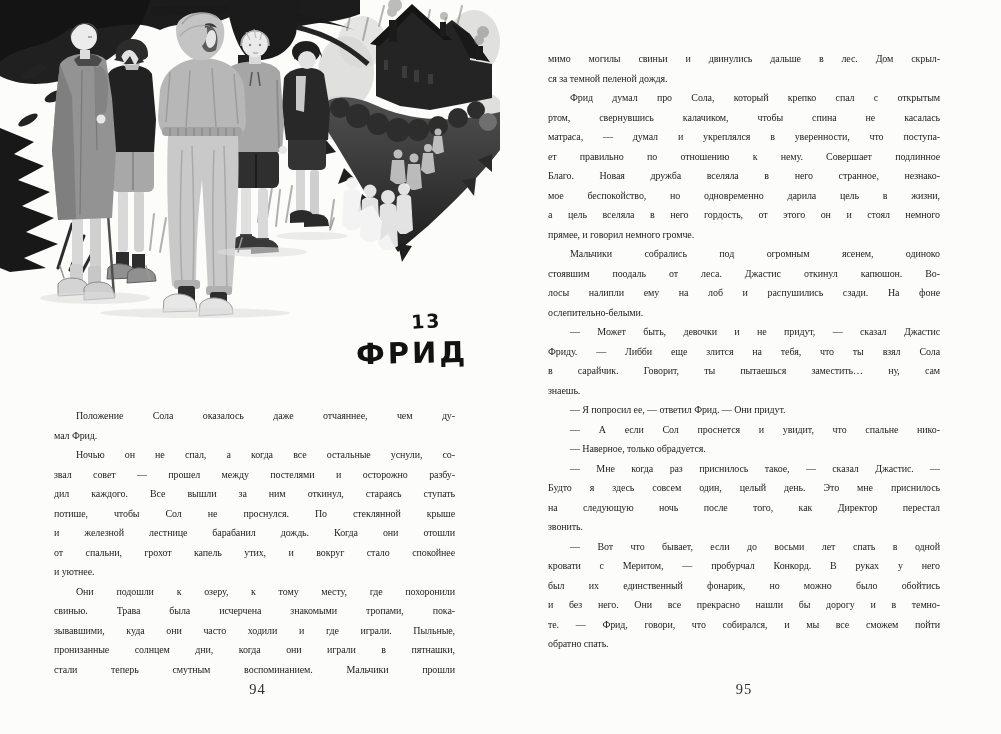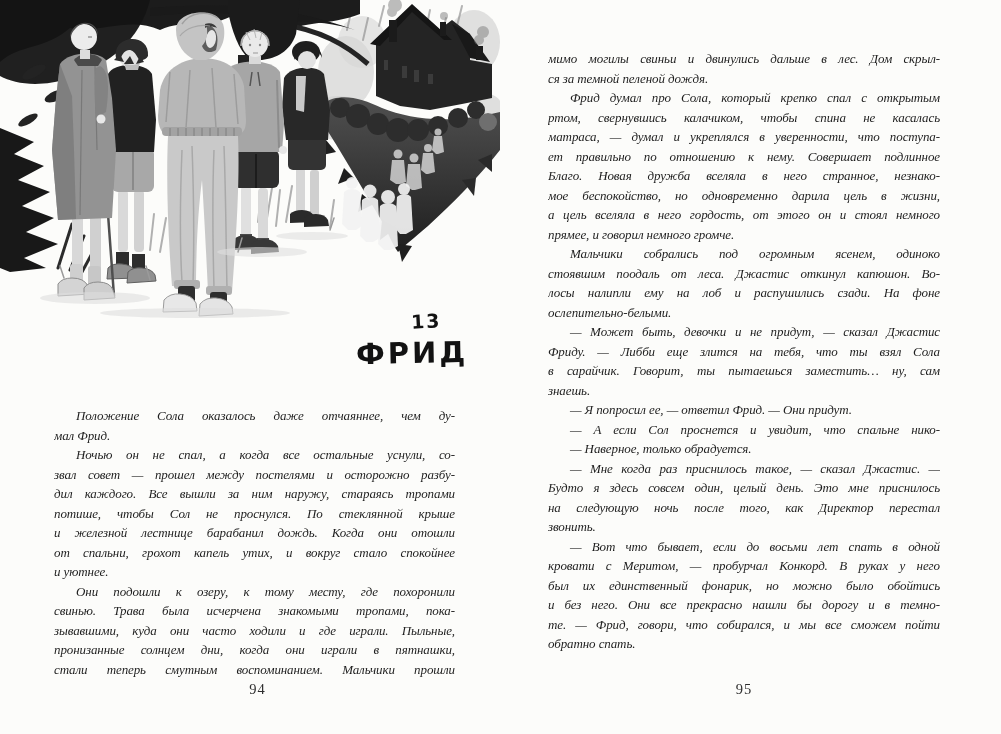--- a/index.html
+++ b/index.html
@@ -19,21 +19,21 @@
   .chapter-num{
     position:absolute;left:411px;top:310px;
     font-family:"DejaVu Sans",sans-serif;font-weight:700;font-size:19px;
     letter-spacing:2px;color:var(--heading);transform:rotate(-3deg);
   }
   .chapter-title{
     position:absolute;left:356px;top:336px;
     font-family:"DejaVu Sans",sans-serif;font-weight:700;font-size:29px;
     letter-spacing:3px;color:var(--heading);transform:rotate(-1.2deg);
   }
-  .text-col{position:absolute;font-size:13px;letter-spacing:-0.1px;font-style:italic;}
+  .text-col{position:absolute;font-size:10px;letter-spacing:-0.1px;}
   .left-col{left:54px;top:406px;width:401px;}
   .right-col{left:48px;top:49px;width:392px;}
   .line{
     height:19.5px;line-height:19.5px;overflow:hidden;
     text-align:justify;text-align-last:justify;
     white-space:normal;
   }
   .line.ind{text-indent:22px;}
   .line.pend{text-align-last:left;}
   .folio{
@@ -312,21 +312,21 @@
     </svg>
 
     <div class="chapter-num">13</div>
     <div class="chapter-title">ФРИД</div>
 
     <div class="text-col left-col">
         <div class="line ind">Положение Сола оказалось даже отчаяннее, чем ду-</div>
         <div class="line pend">мал Фрид.</div>
         <div class="line ind">Ночью он не спал, а когда все остальные уснули, со-</div>
         <div class="line">звал совет — прошел между постелями и осторожно разбу-</div>
-        <div class="line">дил каждого. Все вышли за ним наружу, стараясь тропами</div>
+        <div class="line">дил каждого. Все вышли за ним откинул, стараясь ступать</div>
         <div class="line">потише, чтобы Сол не проснулся. По стеклянной крыше</div>
         <div class="line">и железной лестнице барабанил дождь. Когда они отошли</div>
         <div class="line">от спальни, грохот капель утих, и вокруг стало спокойнее</div>
         <div class="line pend">и уютнее.</div>
         <div class="line ind">Они подошли к озеру, к тому месту, где похоронили</div>
         <div class="line">свинью. Трава была исчерчена знакомыми тропами, пока-</div>
         <div class="line">зывавшими, куда они часто ходили и где играли. Пыльные,</div>
         <div class="line">пронизанные солнцем дни, когда они играли в пятнашки,</div>
         <div class="line">стали теперь смутным воспоминанием. Мальчики прошли</div>
       </div>

